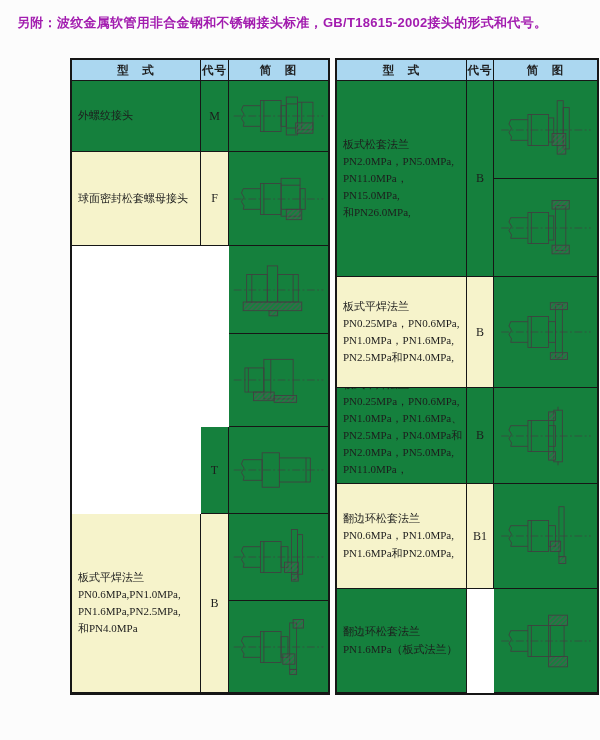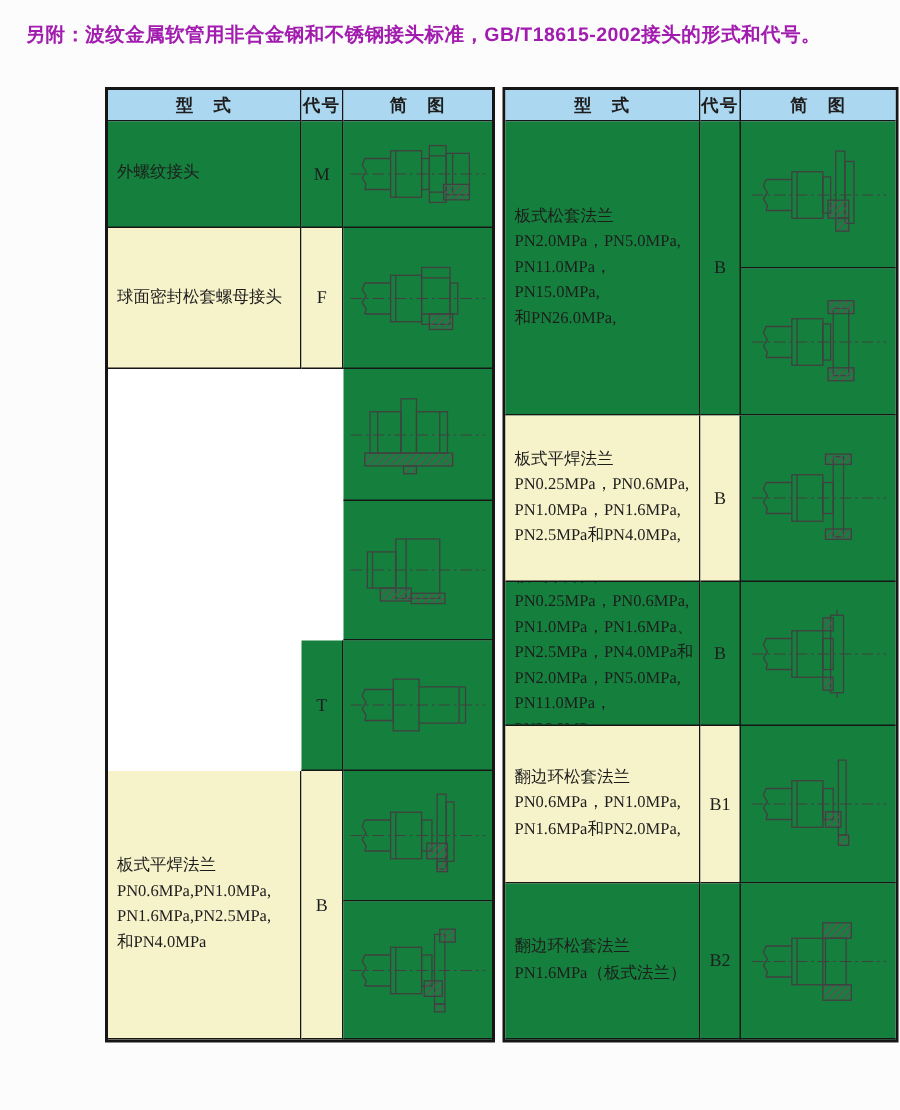--- a/index.html
+++ b/index.html
@@ -347,21 +347,20 @@
         <rect x="58" y="24" width="8" height="24"></rect>
         <rect x="70" y="2" width="6" height="58"></rect>
         <rect x="60" y="42" width="12" height="12" fill="url(#hp11)"></rect>
         <rect x="70" y="60" width="8" height="8" fill="url(#hp11)"></rect>
         <line class="cl" x1="3" y1="36" x2="107" y2="36"></line>
       </svg>
     </div>
 
   <div class="cell type c1" style="grid-row:7">翻边环松套法兰
 PN1.6MPa（板式法兰）</div>
-  <div class="cell code c2" style="grid-row:7">B2</div>
   <div class="cell diag-cell c3" style="grid-row:7">
       <svg class="diag" viewBox="0 0 110 72">
         <defs>
           <pattern id="hp12" width="4" height="4" patternUnits="userSpaceOnUse" patternTransform="rotate(45)">
             <line x1="2" y1="0" x2="2" y2="4" stroke="#555" stroke-width="1.2"></line>
           </pattern>
         </defs>
         <path d="M14,24 l-2,5 3,5 -3,5 3,5 -1,4"></path>
         <line x1="14" y1="24" x2="34" y2="24"></line>
         <line x1="14" y1="48" x2="34" y2="48"></line>

